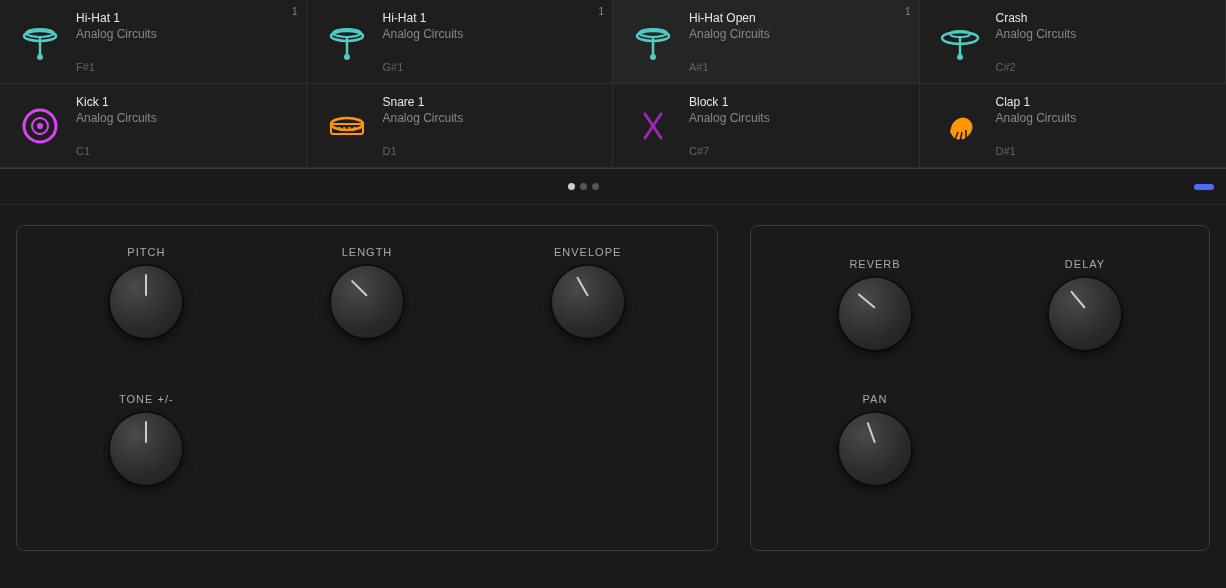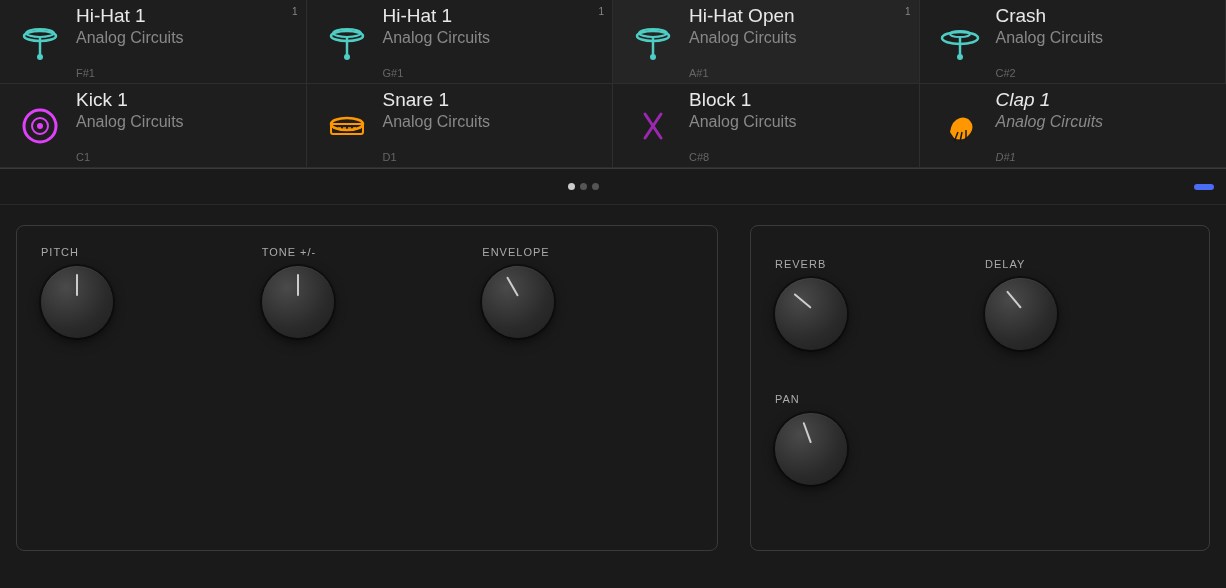--- a/index.html
+++ b/index.html
@@ -25,21 +25,21 @@
       align-items: center;
       gap: 12px;
       padding: 12px 16px;
       border-right: 1px solid #2e2e2e;
       border-bottom: 1px solid #2e2e2e;
       background: #1e1e1e;
       cursor: pointer;
       position: relative;
     }
     .pad-cell.active { background: #252525; }
-    .pad-cell:last-child { border-right: none; font-style: italic; }
+    .pad-cell:last-child { border-right: none; }
 
     .pad-number {
       position: absolute;
       top: 6px;
       right: 8px;
       font-size: 10px;
       color: #888;
     }
 
     .pad-icon {
@@ -52,27 +52,27 @@
       font-size: 36px;
     }
 
     .pad-info {
       display: flex;
       flex-direction: column;
       gap: 2px;
     }
 
     .pad-name {
-      font-size: 19px;
+      font-size: 12px;
       font-weight: 500;
       color: #e8e8e8;
     }
 
     .pad-preset {
-      font-size: 16px;
+      font-size: 12px;
       color: #888;
     }
 
     .pad-note {
       font-size: 11px;
       color: #666;
       margin-top: 18px;
     }
 
     
@@ -172,21 +172,21 @@
       grid-template-columns: repeat(2, 1fr);
       grid-template-rows: repeat(2, 1fr);
       gap: 10px;
       width: 460px;
       margin-left: 16px;
     }
 
     .knob-group {
       display: flex;
       flex-direction: column;
-      align-items: flex-start;
+      align-items: center;
       gap: 8px;
     }
 
     .knob-label {
       font-size: 11px;
       color: #aaa;
       letter-spacing: 1px;
       text-align: center;
     }
 
@@ -334,21 +334,21 @@
 
       <div class="pad-icon">
         <svg width="44" height="44" viewBox="0 0 44 44">
           <line x1="14" y1="10" x2="30" y2="34" stroke="#9c27b0" stroke-width="3" stroke-linecap="round"></line>
           <line x1="30" y1="10" x2="14" y2="34" stroke="#9c27b0" stroke-width="3" stroke-linecap="round"></line>
         </svg>
       </div>
       <div class="pad-info">
         <span class="pad-name">Block 1</span>
         <span class="pad-preset">Analog Circuits</span>
-        <span class="pad-note">C#8</span>
+        <span class="pad-note">C#7</span>
       </div>
     </div>
     <div class="pad-cell">
 
       <div class="pad-icon">
         <svg width="44" height="44" viewBox="0 0 44 44">
           <path d="M12,28 Q14,16 22,14 Q30,12 34,20 Q36,26 30,32 Q24,38 16,34 Z" fill="#ff9800" stroke="none"></path>
           <line x1="20" y1="28" x2="16" y2="38" stroke="#1a1a1a" stroke-width="1.5"></line>
           <line x1="24" y1="28" x2="22" y2="38" stroke="#1a1a1a" stroke-width="1.5"></line>
           <line x1="28" y1="26" x2="28" y2="36" stroke="#1a1a1a" stroke-width="1.5"></line>
@@ -386,31 +386,39 @@
   <div class="knob-panel">
   <div class="knob-group">
       <span class="knob-label">PITCH</span>
       <div class="knob-container">
         <div class="knob knob-pitch">
           <div class="knob-indicator"></div>
         </div>
       </div>
     </div>
       <div class="knob-group">
-      <span class="knob-label">TONE +/-</span>
-      <div class="knob-container">
-        <div class="knob knob-tone">
+      <span class="knob-label">LENGTH</span>
+      <div class="knob-container">
+        <div class="knob knob-length">
           <div class="knob-indicator"></div>
         </div>
       </div>
     </div>
       <div class="knob-group">
       <span class="knob-label">ENVELOPE</span>
       <div class="knob-container">
         <div class="knob knob-envelope">
+          <div class="knob-indicator"></div>
+        </div>
+      </div>
+    </div>
+      <div class="knob-group">
+      <span class="knob-label">TONE +/-</span>
+      <div class="knob-container">
+        <div class="knob knob-tone">
           <div class="knob-indicator"></div>
         </div>
       </div>
     </div>
     </div>
   <div class="knob-panel-right">
   <div class="knob-group">
       <span class="knob-label">REVERB</span>
       <div class="knob-container">
         <div class="knob knob-reverb">

